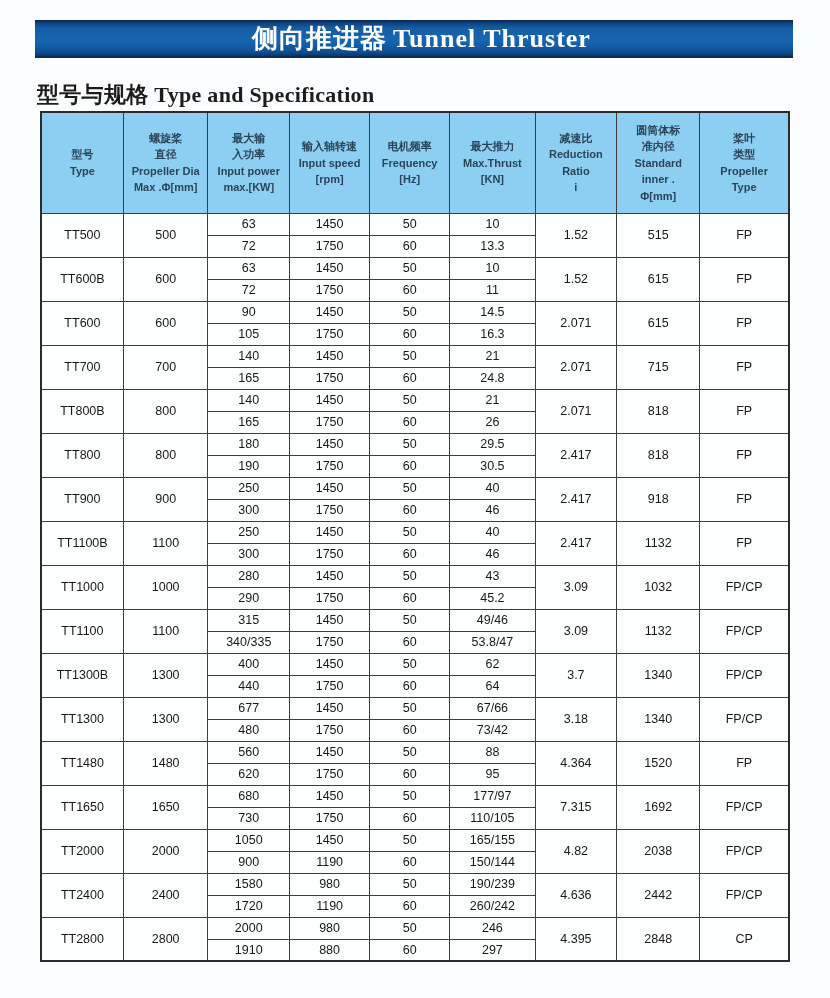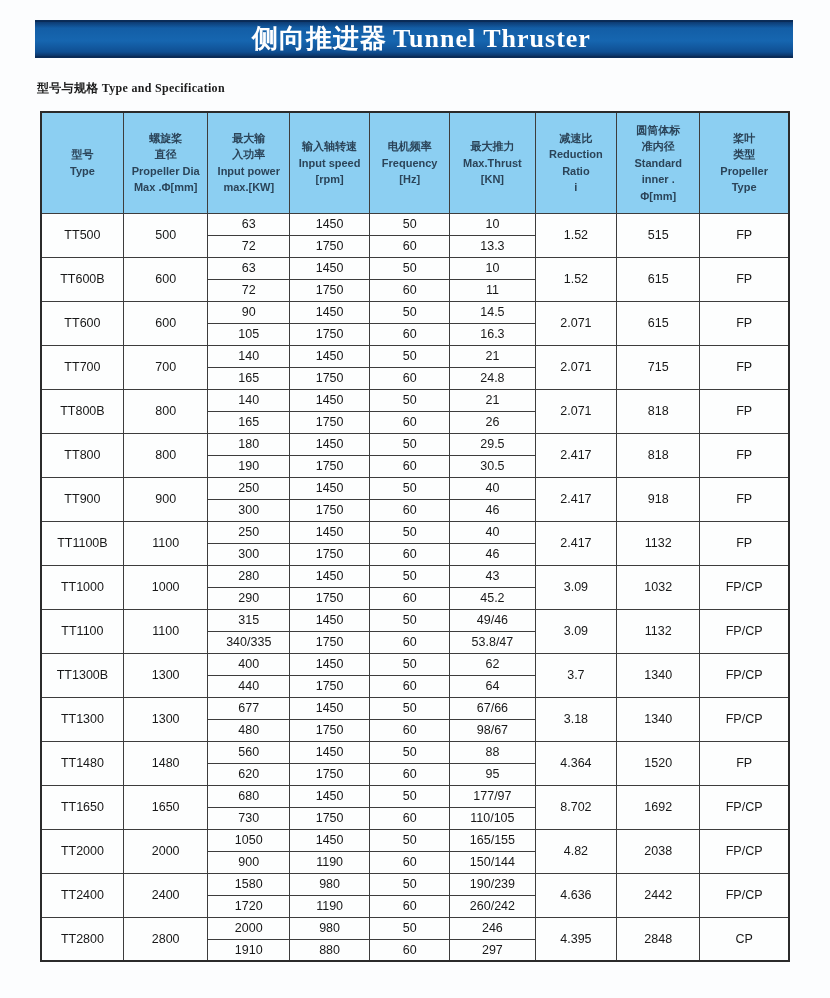--- a/index.html
+++ b/index.html
@@ -39,21 +39,21 @@
     white-space: nowrap;
     line-height: 1;
   }
   .banner h1 .en { margin-left: 6px; }
   
   .section-heading {
     position: absolute;
     left: 37px;
     top: 80px;
     font-family: "Liberation Serif", serif;
-    font-size: 12px;
+    font-size: 22px;
     font-weight: bold;
     color: #1c1c1c;
     letter-spacing: 0.3px;
   }
   
   .spec-table-wrap {
     position: absolute;
     left: 40px;
     top: 111px;
     width: 750px;
@@ -347,21 +347,21 @@
             <td>50</td>
             <td>67/66</td>
             <td rowspan="2">3.18</td>
             <td rowspan="2">1340</td>
             <td rowspan="2">FP/CP</td>
           </tr>
           <tr>
             <td>480</td>
             <td>1750</td>
             <td>60</td>
-            <td>98/67</td>
+            <td>73/42</td>
           </tr>
           <tr>
             <td rowspan="2">TT1480</td>
             <td rowspan="2">1480</td>
             <td>560</td>
             <td>1450</td>
             <td>50</td>
             <td>88</td>
             <td rowspan="2">4.364</td>
             <td rowspan="2">1520</td>
@@ -373,21 +373,21 @@
             <td>60</td>
             <td>95</td>
           </tr>
           <tr>
             <td rowspan="2">TT1650</td>
             <td rowspan="2">1650</td>
             <td>680</td>
             <td>1450</td>
             <td>50</td>
             <td>177/97</td>
-            <td rowspan="2">8.702</td>
+            <td rowspan="2">7.315</td>
             <td rowspan="2">1692</td>
             <td rowspan="2">FP/CP</td>
           </tr>
           <tr>
             <td>730</td>
             <td>1750</td>
             <td>60</td>
             <td>110/105</td>
           </tr>
           <tr>

